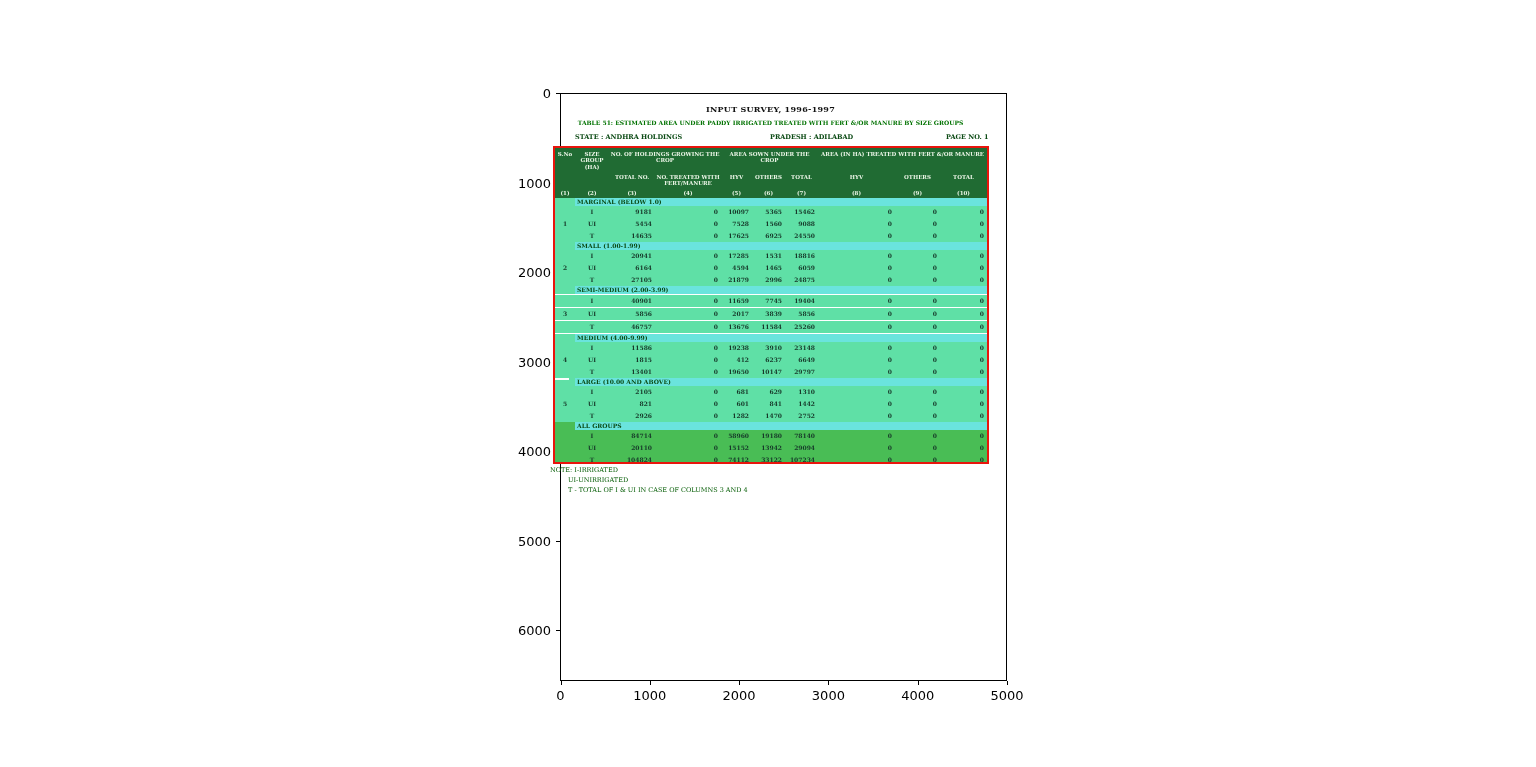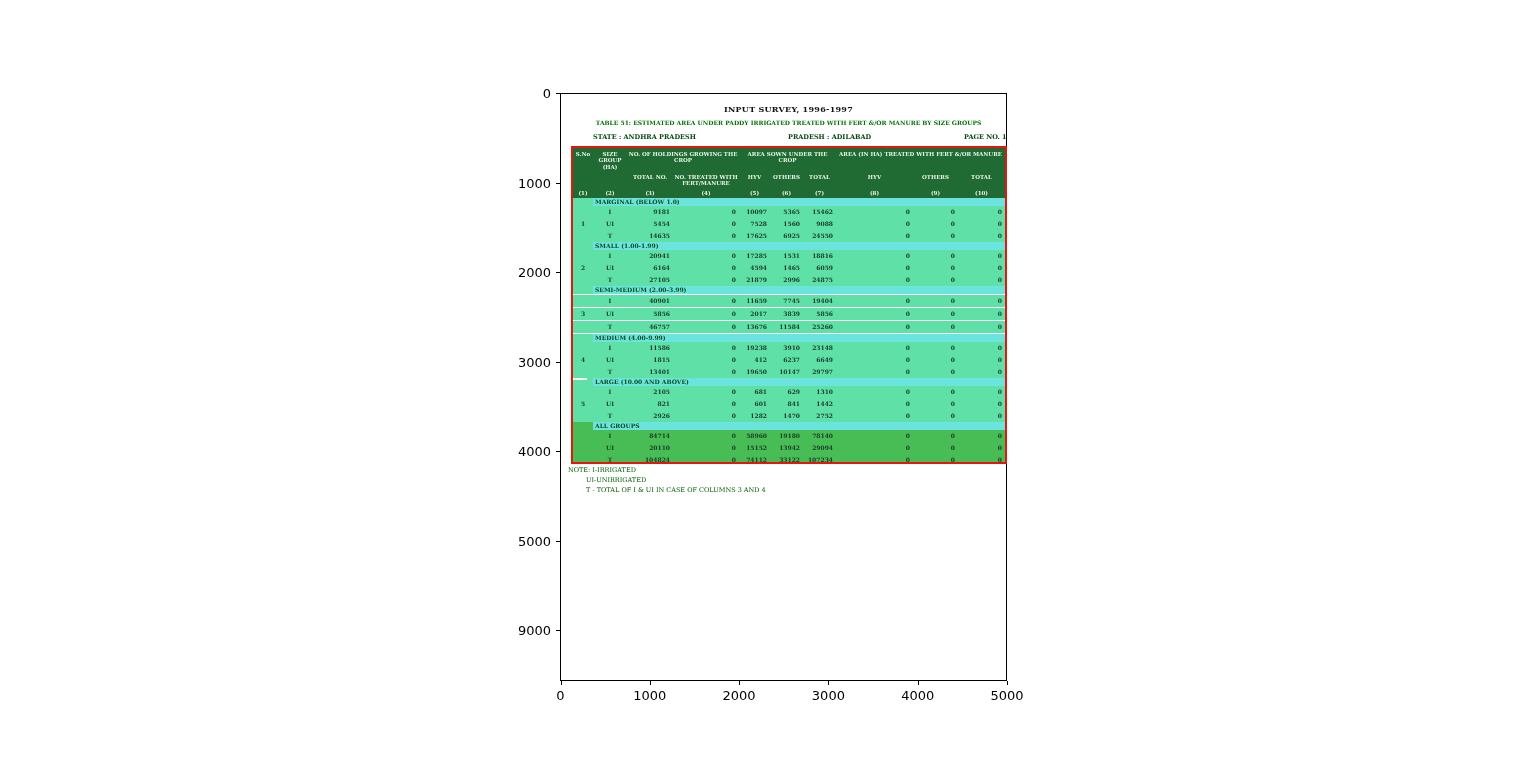--- a/index.html
+++ b/index.html
@@ -7,21 +7,21 @@
           font-family:"DejaVu Sans",sans-serif;}
   .axes{position:absolute;left:560px;top:93px;width:447px;height:588px;
         border:1px solid #000;background:#fff;box-sizing:border-box;}
   .tick{position:absolute;background:#000;}
   .xtick{width:1px;height:4px;top:681px;}
   .ytick{height:1px;width:4px;left:556px;}
   .xlab{position:absolute;top:688px;transform:translateX(-50%);font-size:13px;color:#000;}
   .ylab{position:absolute;text-align:right;width:40px;transform:translateY(-50%);font-size:13px;color:#000;}
 
   
-  .scan{position:absolute;left:560px;top:93px;width:457px;height:372px;
+  .scan{position:absolute;left:542px;top:93px;width:457px;height:372px;
         font-family:"DejaVu Serif",serif;color:#000;}
   .doc-title{position:absolute;top:11px;left:0;width:100%;text-align:center;
              font-size:8px;font-weight:bold;letter-spacing:.3px;color:#111;}
   .doc-subtitle{position:absolute;top:26px;left:0;width:100%;text-align:center;
              font-size:6px;font-weight:bold;color:#007200;}
   .doc-meta{position:absolute;top:40px;left:0;width:100%;font-size:6.5px;font-weight:bold;color:#0b4a14;}
   .meta-state{position:absolute;left:33px;top:0;}
   .meta-district{position:absolute;left:228px;top:0;}
   .meta-page{position:absolute;left:388px;top:0;padding-left:16px;}
 
@@ -76,30 +76,30 @@
       <div class="ylab" style="left: 511px; top: 182.5px;">1000</div>
       <div class="tick ytick" style="top: 272px;"></div>
       <div class="ylab" style="left: 511px; top: 272px;">2000</div>
       <div class="tick ytick" style="top: 361.5px;"></div>
       <div class="ylab" style="left: 511px; top: 361.5px;">3000</div>
       <div class="tick ytick" style="top: 451px;"></div>
       <div class="ylab" style="left: 511px; top: 451px;">4000</div>
       <div class="tick ytick" style="top: 540.5px;"></div>
       <div class="ylab" style="left: 511px; top: 540.5px;">5000</div>
       <div class="tick ytick" style="top: 630px;"></div>
-      <div class="ylab" style="left: 511px; top: 630px;">9000</div>
+      <div class="ylab" style="left: 511px; top: 630px;">6000</div>
     </div>
 
   <div class="scan">
 
     <div class="doc-title">INPUT SURVEY, 1996-1997</div>
     <div class="doc-subtitle">TABLE 51: ESTIMATED AREA UNDER PADDY IRRIGATED TREATED WITH FERT &amp;/OR MANURE BY SIZE GROUPS</div>
 
     <div class="doc-meta">
-      <span class="meta-state">STATE : ANDHRA PRADESH</span>
+      <span class="meta-state">STATE : ANDHRA HOLDINGS</span>
       <span class="meta-district">PRADESH : ADILABAD</span>
       <span class="meta-page">PAGE NO. 1</span>
     </div>
 
     <div class="gtable">
 
       <div class="thead">
         <div class="grid hrow1">
           <div class="h-group">S.No</div>
           <div class="h-group">SIZE GROUP (HA)</div>

